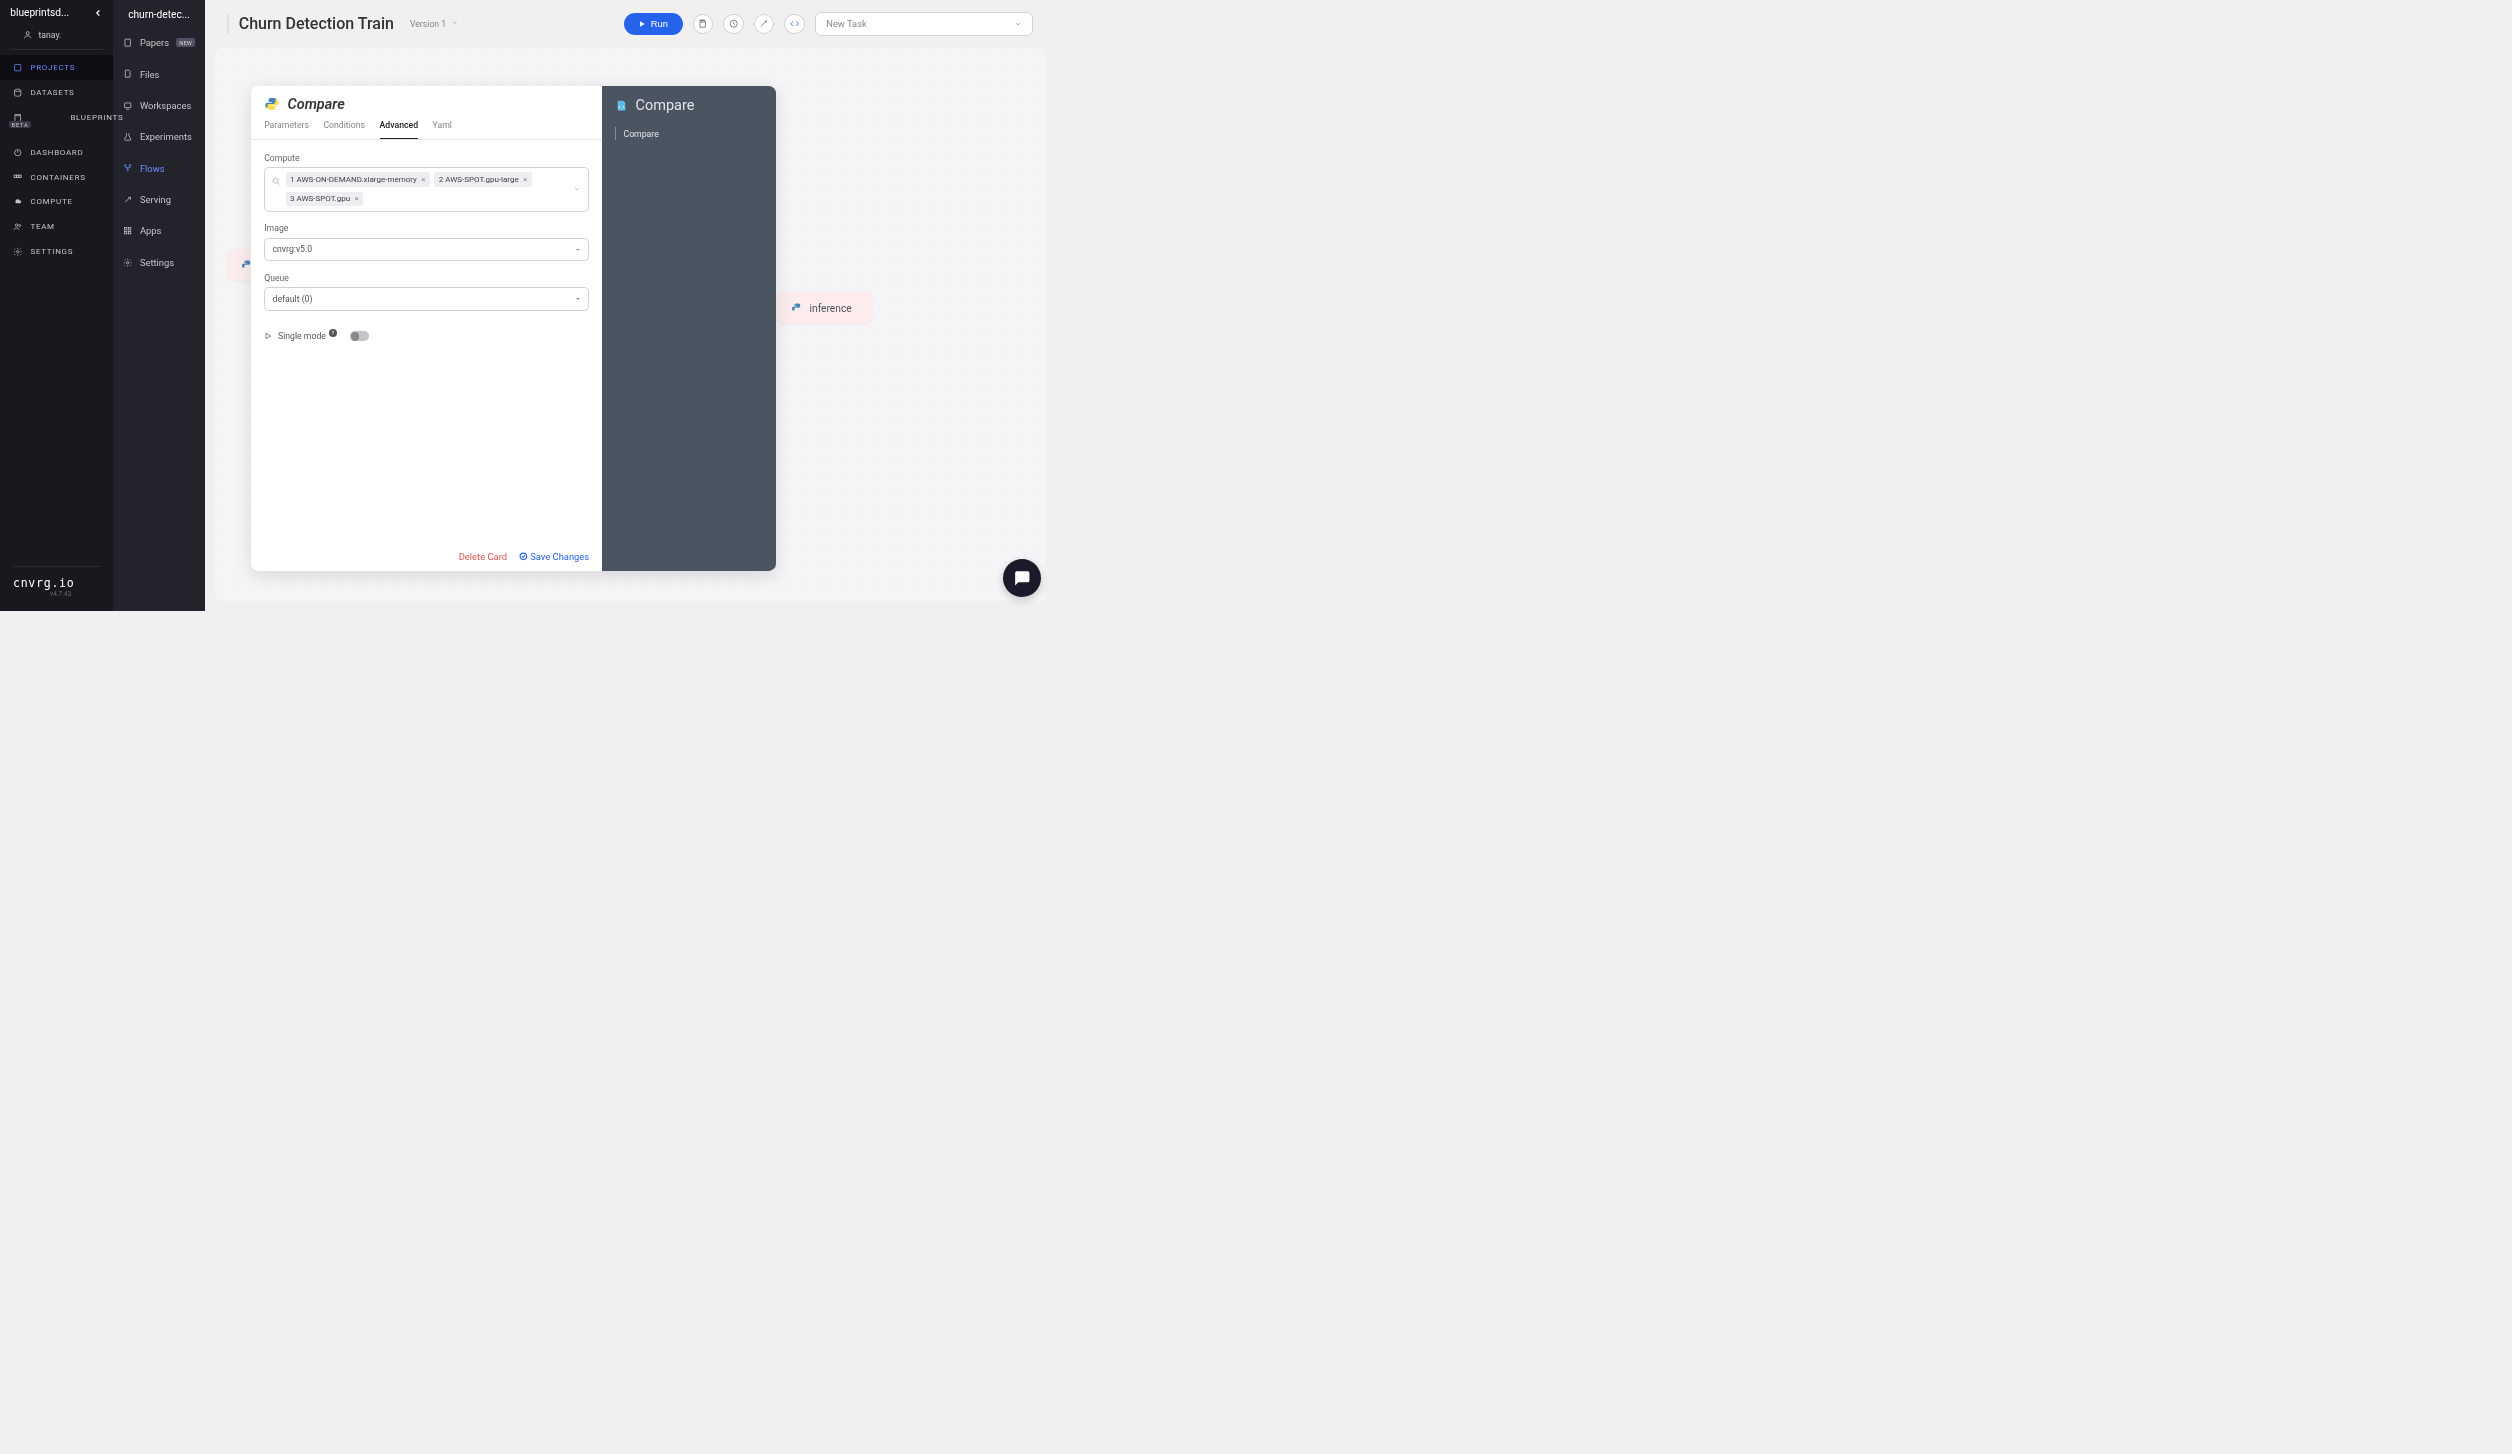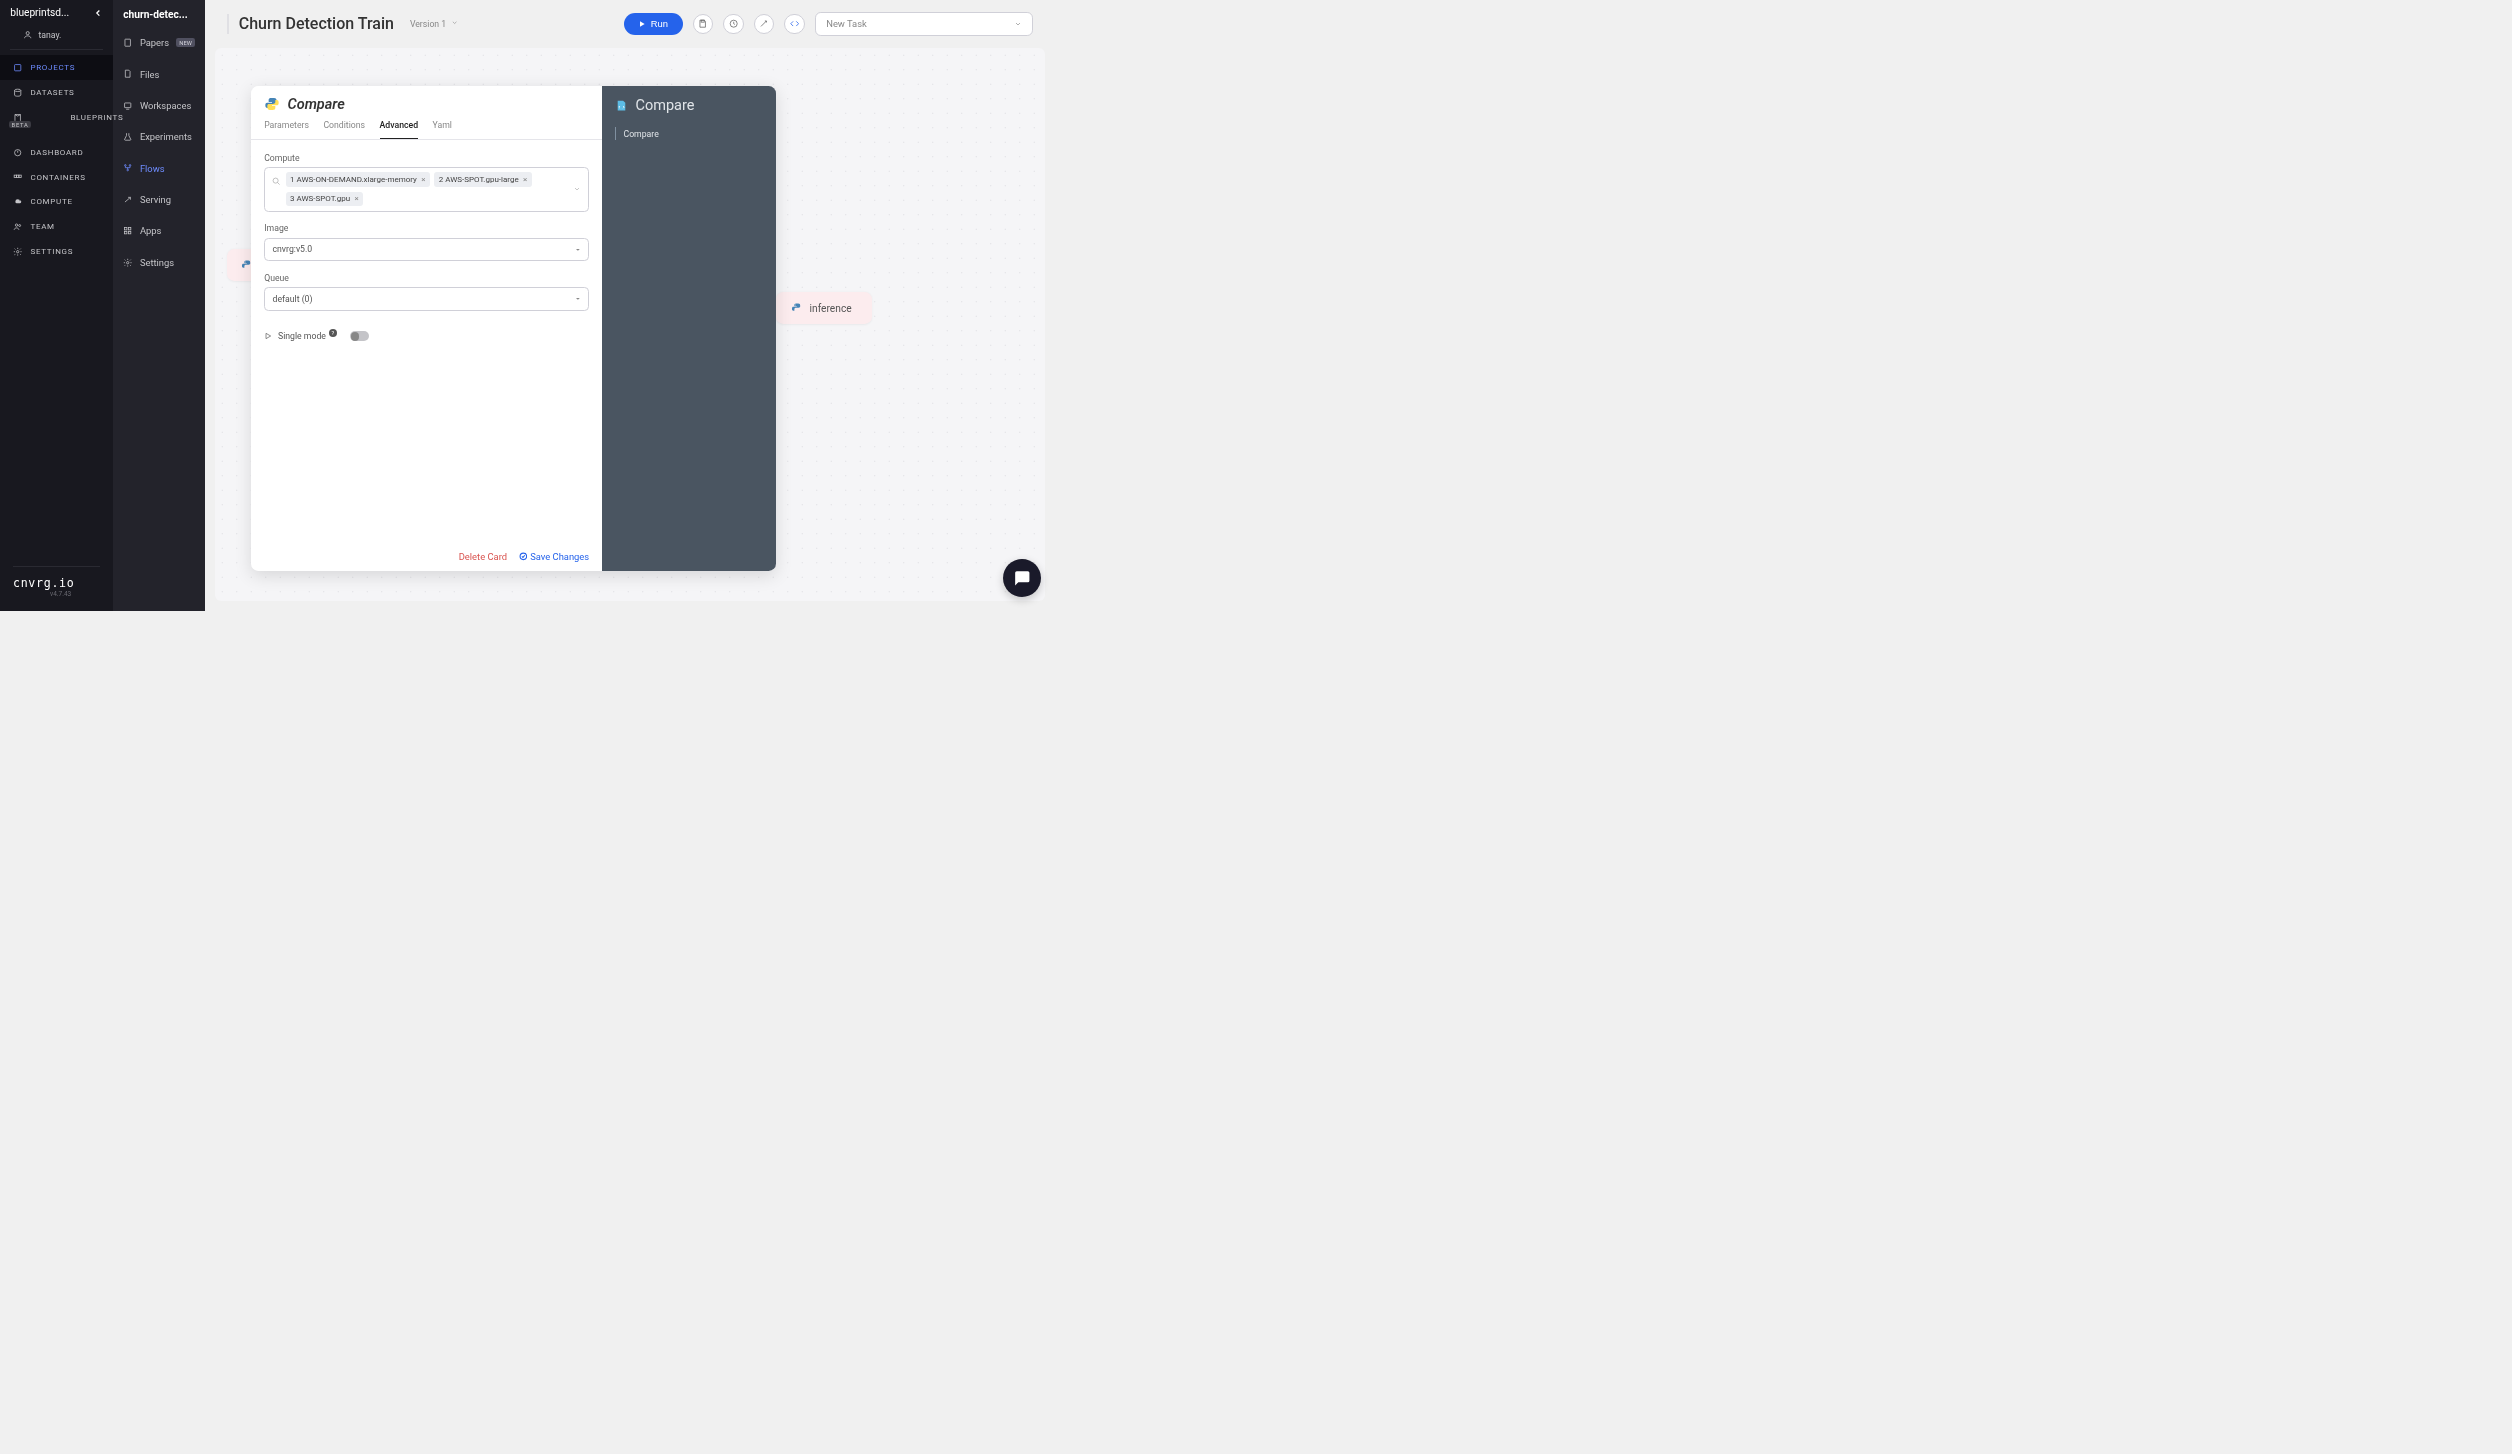--- a/index.html
+++ b/index.html
@@ -77,25 +77,26 @@
 .sidebar-sub {
   width: 92px;
   background: #23232b;
   color: #c4c4c8;
   display: flex;
   flex-direction: column;
   font-size: 9.4px;
 }
 .sub-title {
   color: #fff;
-  font-weight: 700;
+  font-weight: 400;
   padding: 8.7px 10.2px 7.3px;
   font-size: 10.2px;
   white-space: nowrap;
   overflow: hidden;
+  text-align: center;
 }
 .sub-item {
   display: flex;
   align-items: center;
   gap: 7.3px;
   padding: 10.2px 10.2px;
   cursor: pointer;
   font-size: 9.4px;
 }
 .sub-item.active { color: #6e8cff; }

